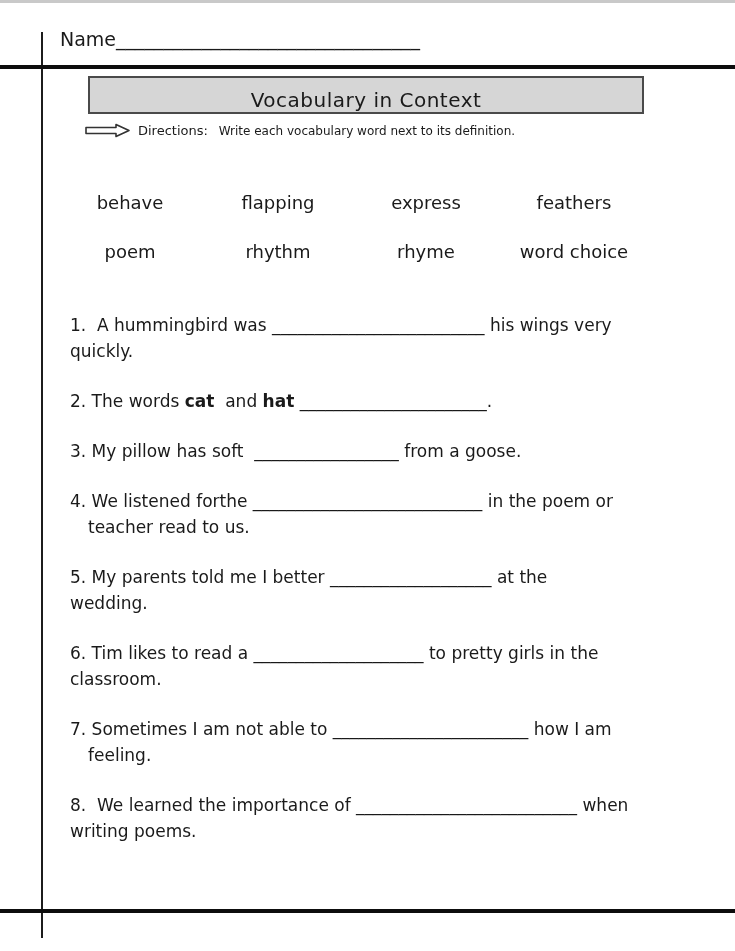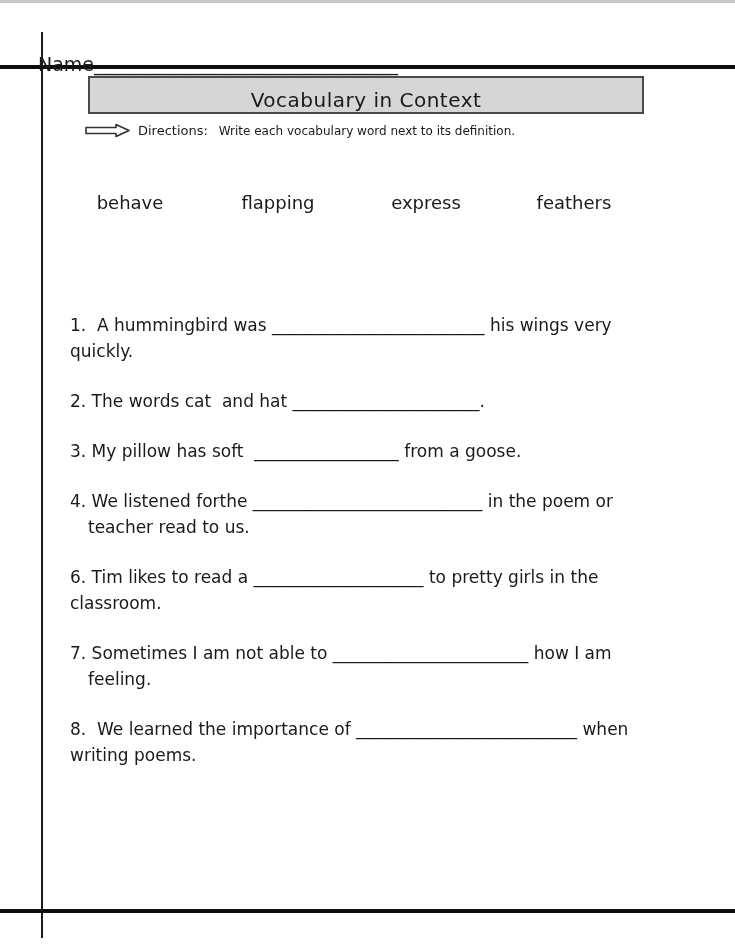--- a/index.html
+++ b/index.html
@@ -6,21 +6,21 @@
   body {
     width:735px; height:951px; position:relative; overflow:hidden;
     background:#ffffff; color:#1a1a1a;
     font-family:"DejaVu Sans","Liberation Sans",sans-serif;
   }
   .top-edge   { position:absolute; top:0; left:0; width:735px; height:3px; background:#c9c9c9; }
   .rule-top    { position:absolute; top:65px;  left:0; width:735px; height:4px; background:#0d0d0d; }
   .rule-bottom { position:absolute; top:909px; left:0; width:735px; height:4px; background:#0d0d0d; }
   .margin-line { position:absolute; left:41px; top:32px; width:2px; height:906px; background:#1c1c1c; }
 
-  .name-row { position:absolute; left:38px; top:28px; font-size:19px; white-space:pre;margin-top:25px; }
+  .name-row { position:absolute; left:60px; top:28px; font-size:19px; white-space:pre; }
 
   .title-box {
     position:absolute; left:88px; top:76px; width:552px; height:34px;
     background:#d6d6d6; border:2px solid #4a4a4a;
     display:flex; align-items:flex-end; justify-content:center;
     font-size:20px; letter-spacing:0.5px;
   }
 
   .directions { position:absolute; left:84px; top:123px; display:flex; align-items:flex-end; gap:7px; }
   .directions .dir-label { font-size:13px; }
@@ -28,21 +28,21 @@
   .arrow-icon { display:block; }
 
   .word-bank { position:absolute; left:56px; top:192px; width:592px; display:flex; flex-direction:column; gap:28px; }
   .wb-row  { display:grid; grid-template-columns:repeat(4,1fr); }
   .wb-word { text-align:center; font-size:18px; }
 
   .questions { position:absolute; left:70px; top:312px; width:650px; }
   .question  { margin-bottom:24px; }
   .q-line    { font-size:17px; line-height:26px; white-space:pre; }
   .q-line.indent { padding-left:18px; }
-  .q-line b  { font-weight:normal; }
+  .q-line b  { font-weight:bold; }
 </style>
 </head>
 <body>
 
 <div class="top-edge"></div>
 <div class="margin-line"></div>
 <div class="rule-top"></div>
 <div class="rule-bottom"></div>
 
 <div class="name-row"><span>Name</span><span>________________________________</span></div>
@@ -59,38 +59,48 @@
   <span class="dir-text"> Write each vocabulary word next to its definition.</span>
 </div>
 
 <div class="word-bank">
     <div class="wb-row">
       <div class="wb-word">behave</div>
       <div class="wb-word">flapping</div>
       <div class="wb-word">express</div>
       <div class="wb-word">feathers</div>
     </div>
+    <div class="wb-row">
+      <div class="wb-word">poem</div>
+      <div class="wb-word">rhythm</div>
+      <div class="wb-word">rhyme</div>
+      <div class="wb-word">word choice</div>
+    </div>
   </div>
 
 <div class="questions">
     <div class="question">
       <div class="q-line"><span>1.  A hummingbird was _________________________ his wings very</span></div>
       <div class="q-line"><span>quickly.</span></div>
     </div>
     <div class="question">
       <div class="q-line"><span>2. The words </span><b>cat</b><span>  and </span><b>hat</b><span> ______________________.</span></div>
     </div>
     <div class="question">
       <div class="q-line"><span>3. My pillow has soft  _________________ from a goose.</span></div>
     </div>
     <div class="question">
       <div class="q-line"><span>4. We listened forthe ___________________________ in the poem or</span></div>
       <div class="q-line indent"><span>teacher read to us.</span></div>
     </div>
     <div class="question">
+      <div class="q-line"><span>5. My parents told me I better ___________________ at the</span></div>
+      <div class="q-line"><span>wedding.</span></div>
+    </div>
+    <div class="question">
       <div class="q-line"><span>6. Tim likes to read a ____________________ to pretty girls in the</span></div>
       <div class="q-line"><span>classroom.</span></div>
     </div>
     <div class="question">
       <div class="q-line"><span>7. Sometimes I am not able to _______________________ how I am</span></div>
       <div class="q-line indent"><span>feeling.</span></div>
     </div>
     <div class="question">
       <div class="q-line"><span>8.  We learned the importance of __________________________ when</span></div>
       <div class="q-line"><span>writing poems.</span></div>

